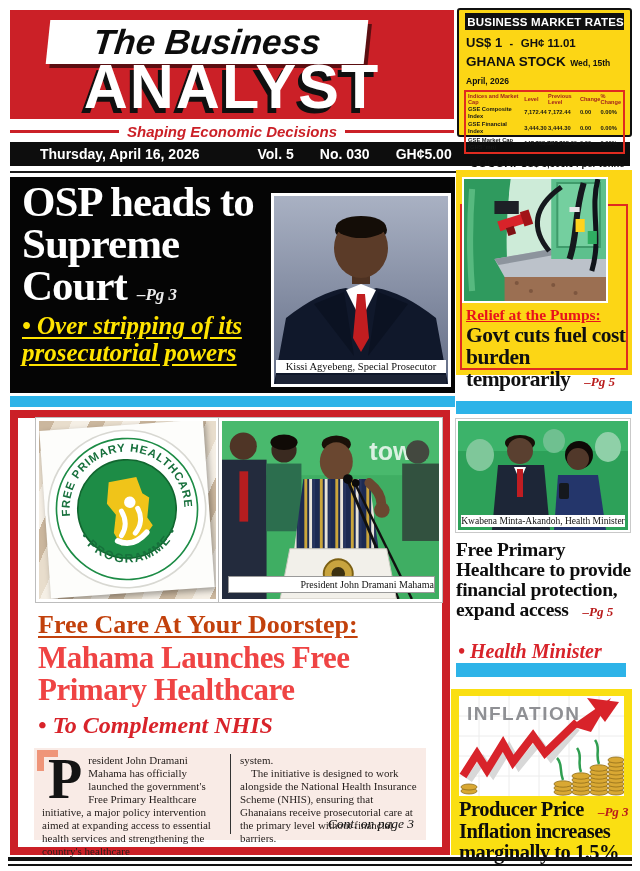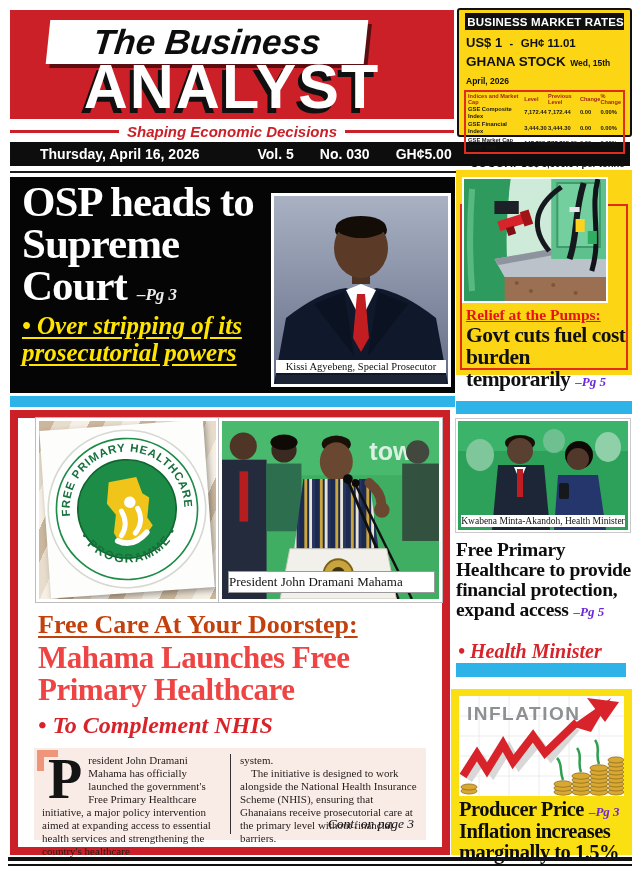--- a/index.html
+++ b/index.html
@@ -65,21 +65,21 @@
 
   
   .fuel{left:456px;top:170px;width:176px;height:205px;background:#fcd615;}
   .fuel-border{position:absolute;left:4px;right:4px;top:34px;bottom:5px;border:2px solid #e02b20;}
   .fuel-photo{position:absolute;left:6px;top:7px;width:142px;height:122px;border:2px solid #ffffff;
               background:#cdebd8;overflow:hidden;}
   .fuel-kicker{position:absolute;left:10px;top:136px;color:#e8121c;font-family:"Liberation Serif",serif;
                font-weight:800;font-size:15.5px;text-decoration:underline;}
   .fuel-head{position:absolute;left:10px;top:155px;width:160px;color:#101010;font-family:"Liberation Serif",serif;
              font-weight:700;font-size:21.5px;line-height:1.02;letter-spacing:-0.5px;}
-  .pg-red{font-style:italic;font-weight:700;font-size:13px;color:#6d28d9;letter-spacing:0;margin-left:5px;}
+  .pg-red{font-style:italic;font-weight:700;font-size:13px;color:#b91c1c;letter-spacing:0;margin-left:14px;}
 
   
   .minta-frame{left:456px;top:419px;width:174px;height:113px;border:2px solid #fff;outline:1px solid #c9c9c9;
                background:#2da159;box-sizing:border-box;overflow:hidden;position:absolute;}
   .minta-caption{position:absolute;left:3px;right:3px;bottom:3px;background:#fff;text-align:center;
                  font-family:"Liberation Serif",serif;font-size:9.5px;color:#111;padding:1px 0;}
   .health-head{left:456px;top:540px;width:178px;color:#0d0d0d;font-family:"Liberation Serif",serif;
                font-weight:700;font-size:19.5px;line-height:1.03;letter-spacing:-0.3px;}
   .health-sub{left:458px;top:640px;color:#d8232a;font-family:"Liberation Serif",serif;
               font-style:italic;font-weight:800;font-size:20px;}
@@ -94,21 +94,21 @@
   
   .main{left:10px;top:410px;width:440px;height:445px;background:#cb2027;padding:8px;box-sizing:border-box;}
   .main-inner{position:relative;width:100%;height:100%;background:#ffffff;}
   .photo-frame{position:absolute;top:0;height:184px;border:3px solid #ffffff;box-shadow:0 0 0 1px #bdbdbd;
                box-sizing:border-box;overflow:hidden;}
   .logo-photo{left:18px;width:183px;background:repeating-linear-gradient(115deg,#cbb79e 0 14px,#e8ddcc 14px 30px,#f5efe5 30px 46px);}
   .logo-card{position:absolute;left:6px;top:4px;width:164px;height:168px;background:#fdfdfb;
              transform:rotate(-4deg);box-shadow:2px 3px 6px rgba(0,0,0,.35);}
   .mahama-photo{left:201px;width:223px;background:linear-gradient(#3fae63,#2f9c55);}
   .mahama-caption{position:absolute;right:4px;bottom:6px;width:205px;background:#fff;border:1px solid #9a9a9a;
-                  text-align:left;font-family:"Liberation Serif",serif;font-size:13px;color:#111;padding:2px 0;}
+                  text-align:right;font-family:"Liberation Serif",serif;font-size:10px;color:#111;padding:2px 0;}
   .main-kicker{position:absolute;left:20px;top:192px;color:#c2410c;font-family:"Liberation Serif",serif;
                font-weight:800;font-size:26px;text-decoration:underline;text-underline-offset:3px;}
   .main-head{position:absolute;left:20px;top:224px;width:406px;color:#ef4444;font-family:"Liberation Serif",serif;
              font-weight:800;font-size:31px;line-height:1.04;letter-spacing:-0.5px;}
   .main-sub{position:absolute;left:20px;top:294px;color:#d8232a;font-family:"Liberation Serif",serif;
             font-style:italic;font-weight:800;font-size:24px;}
   .body-panel{position:absolute;left:16px;top:330px;width:392px;height:92px;background:#f9ebe6;
               display:flex;padding:6px 8px;box-sizing:border-box;}
   .bcol{width:50%;font-family:"Liberation Serif",serif;font-size:11px;line-height:1.18;color:#221c1a;}
   .bcol1{padding-right:8px;box-sizing:border-box;position:relative;}

